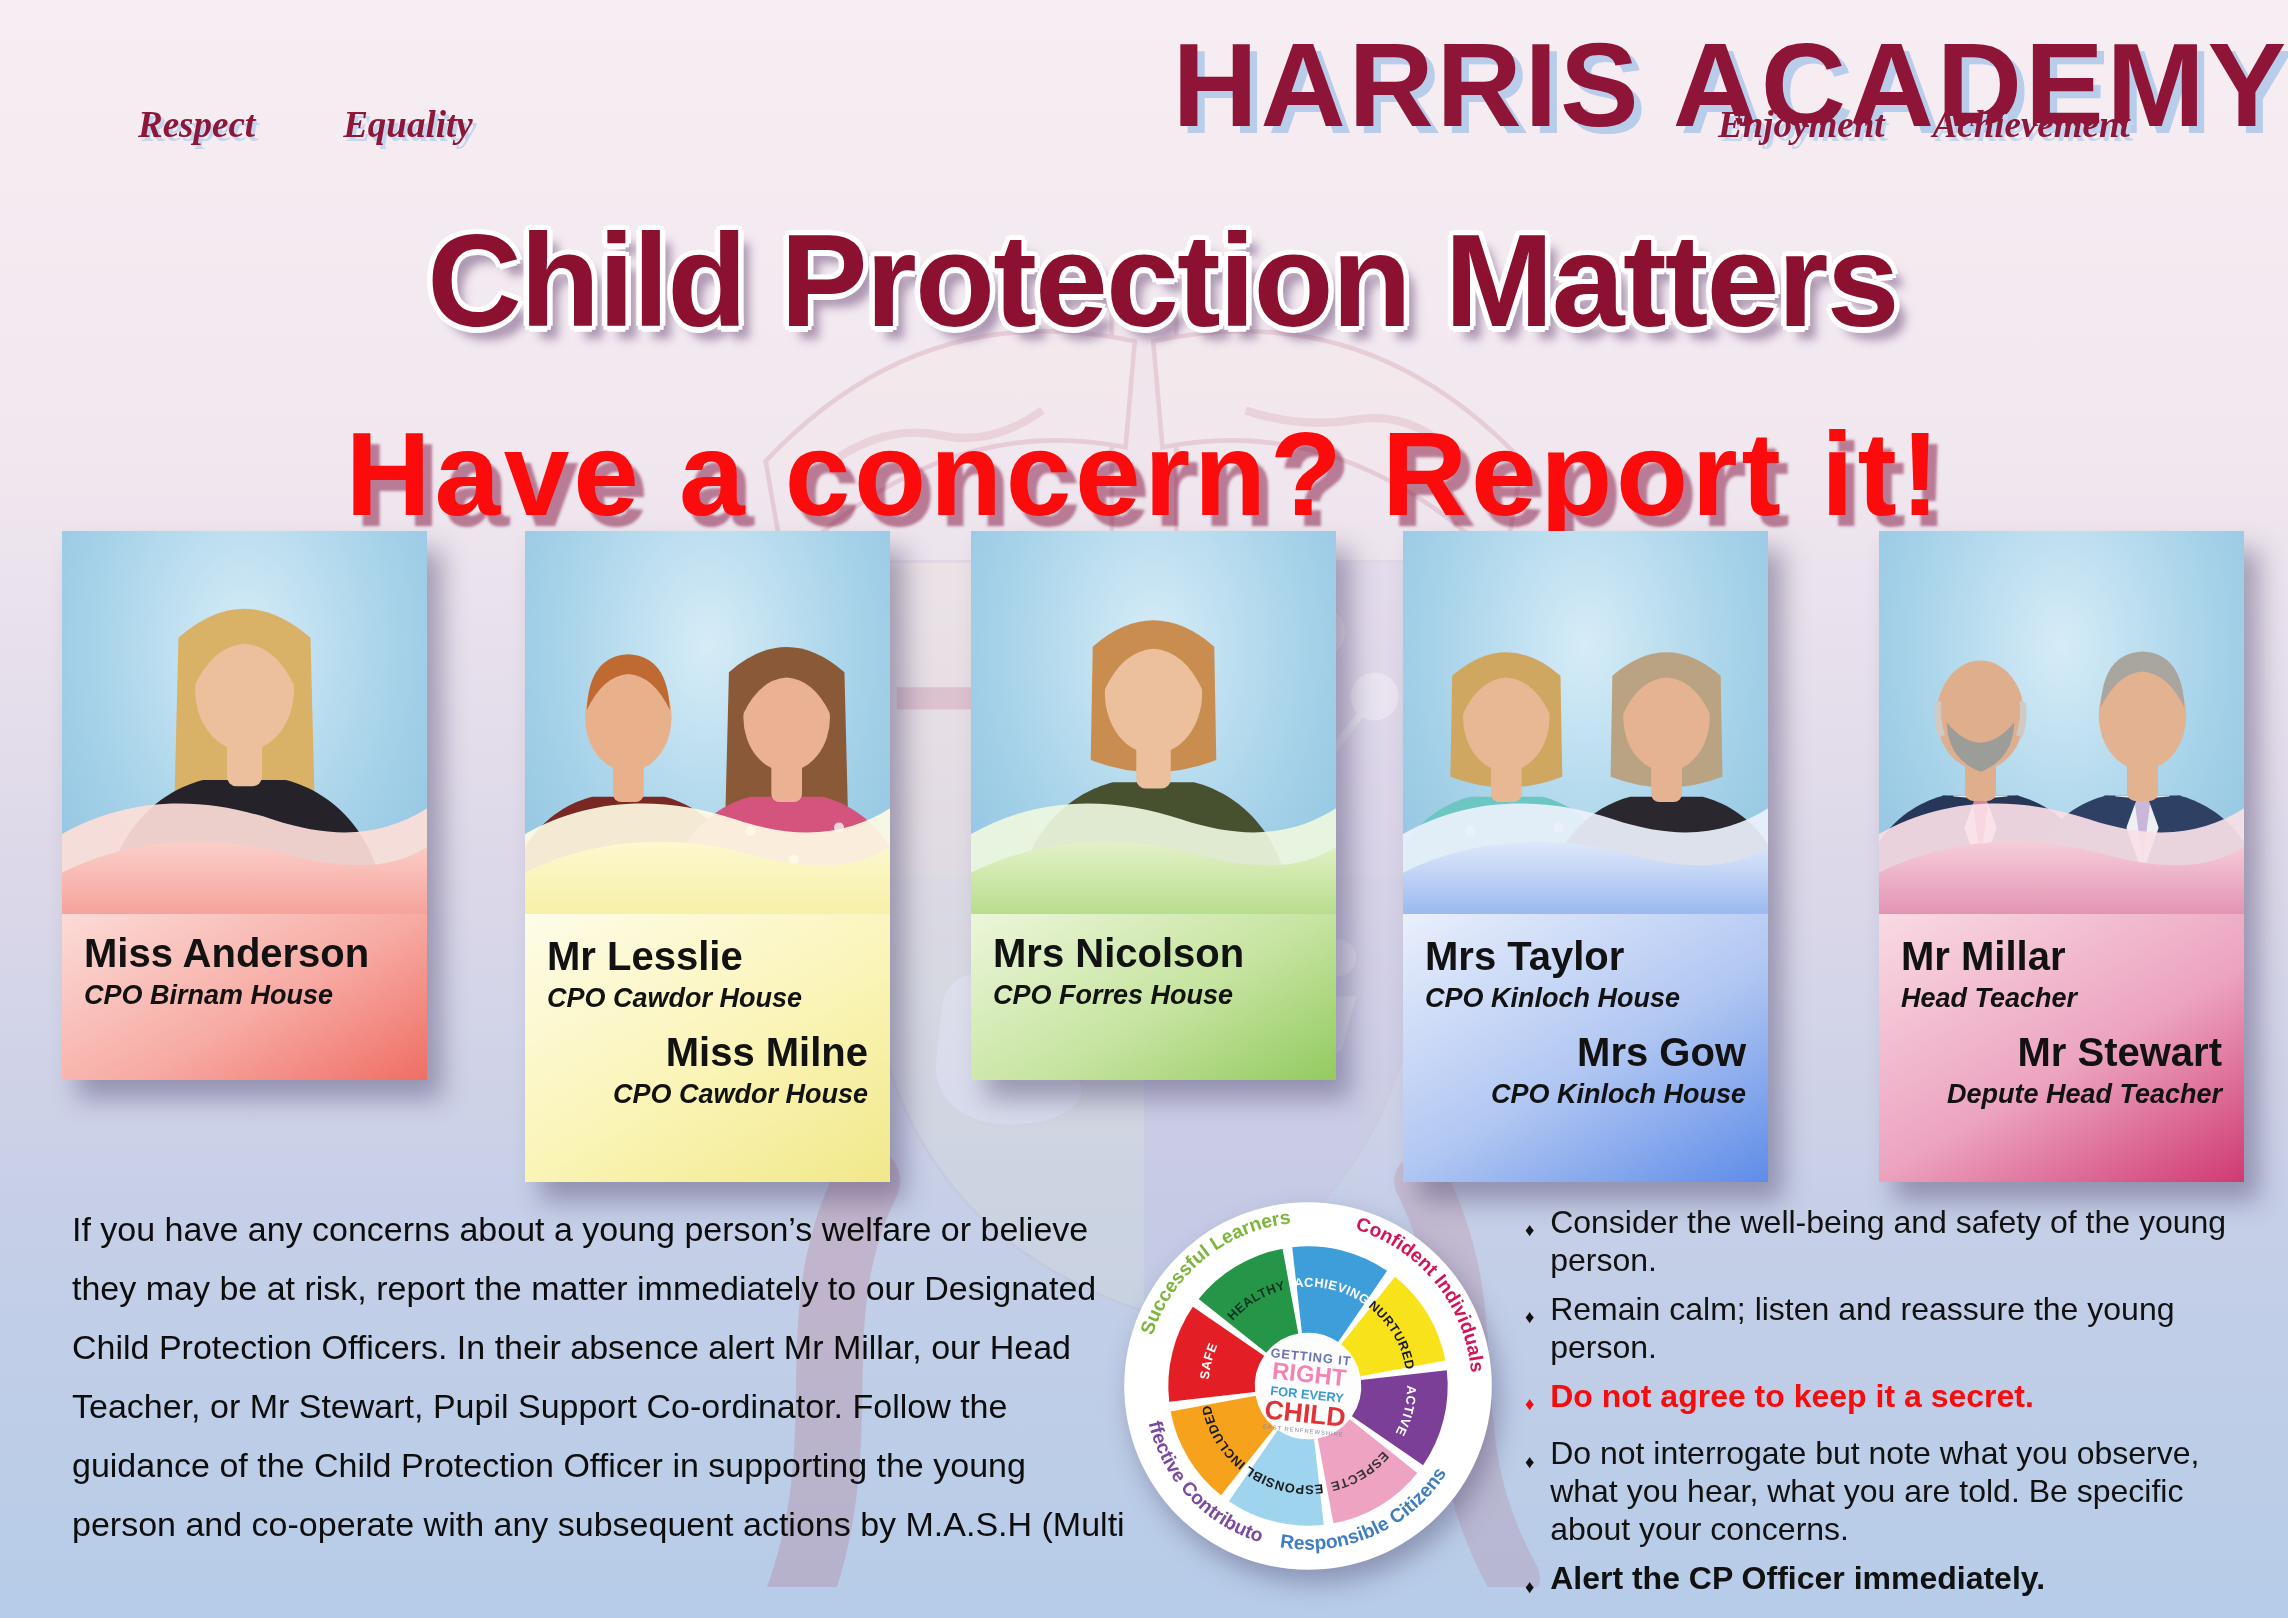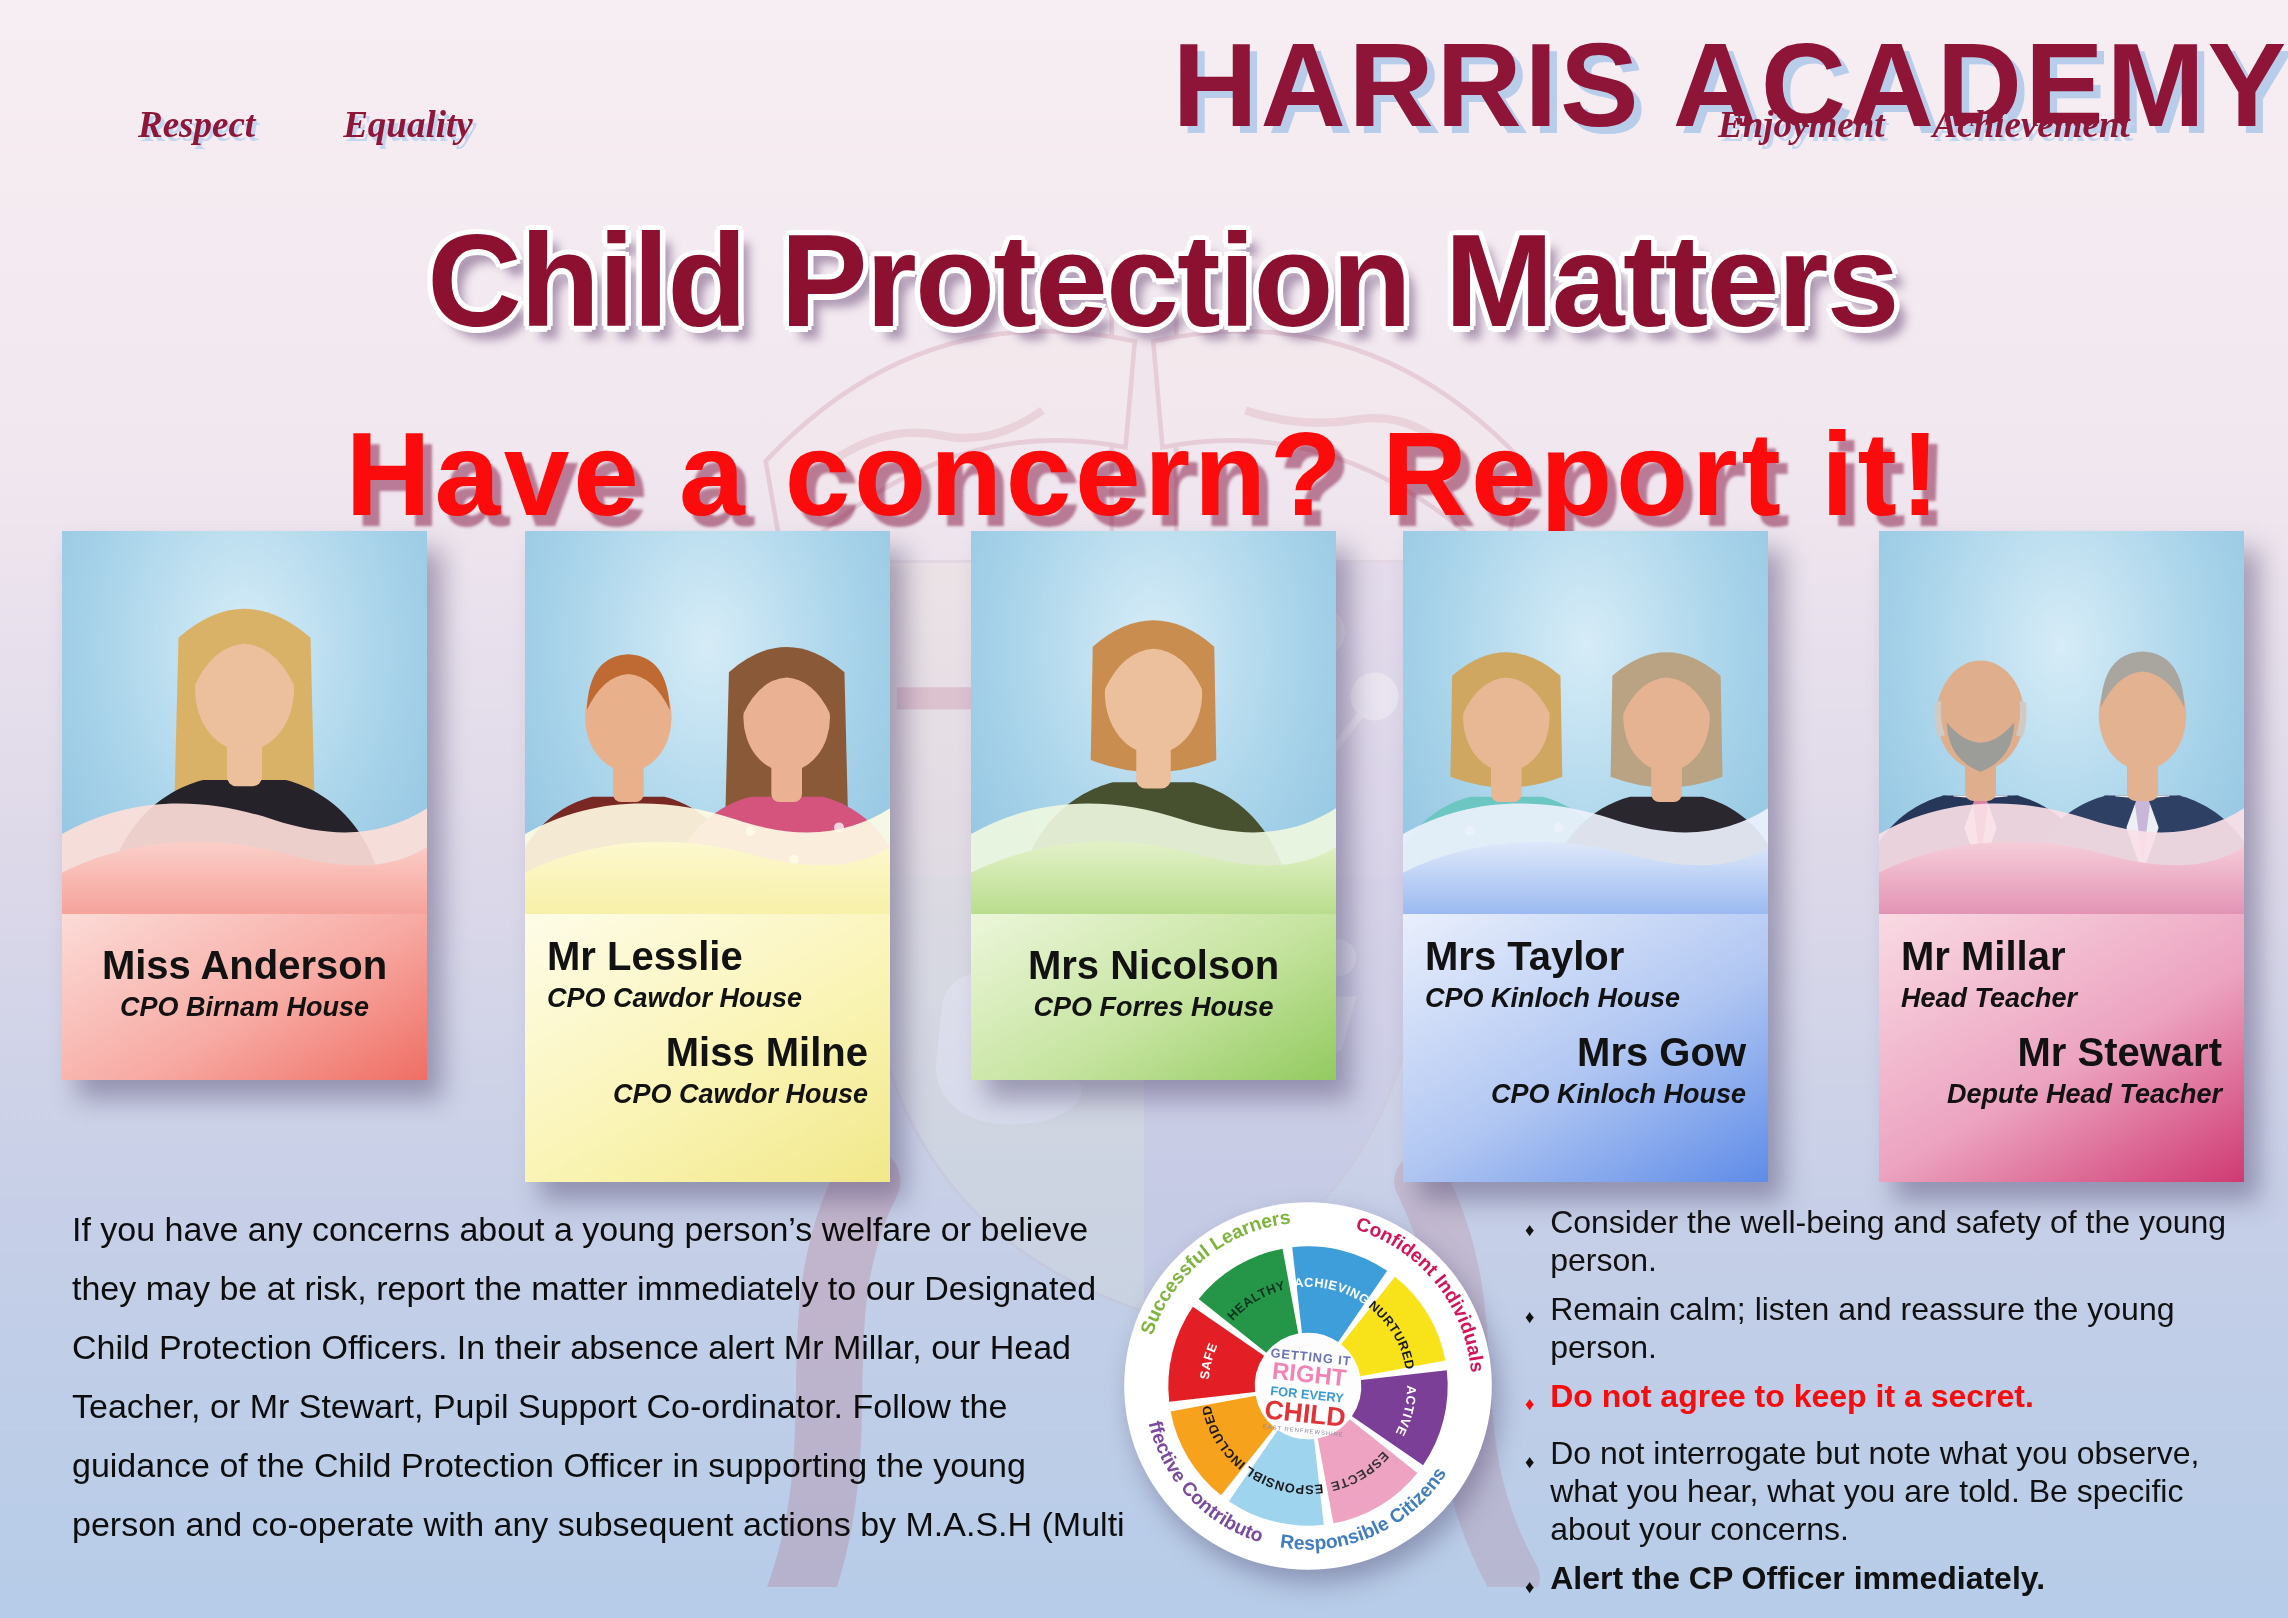--- a/index.html
+++ b/index.html
@@ -28,21 +28,21 @@
   .card{position:absolute;top:531px;width:365px;display:flex;flex-direction:column;z-index:4;
     box-shadow:14.8px 18.5px 24px rgba(80,70,110,.45);}
   .c1{left:62px;height:549px;}  .c2{left:525px;height:651px;}
   .c3{left:971px;height:549px;}.c4{left:1403px;height:651px;}
   .c5{left:1879px;height:651px;}
   .photo{position:relative;height:383px;flex:none;overflow:hidden;
     background:radial-gradient(ellipse at 50% 30%,#d6ecf7 0%,#a9d4ea 55%,#8fc2e0 100%);}
   .photo-svg{position:absolute;inset:0;width:100%;height:100%;}
   .wave{position:absolute;left:0;bottom:-0.9px;width:100%;height:138px;}
   .panel{flex:1;padding:20px 22px;color:#121212;}
-  .panel.single{text-align:center;padding-top:29px;}
+  .panel.single{padding-top:17px;}
   .name{font-size:40px;font-weight:bold;line-height:1.12;}
   .role{font-size:27px;font-weight:bold;font-style:italic;line-height:1.25;margin-top:2.8px;}
   .pgroup.right{text-align:right;margin-top:14.8px;}
   .c1 .panel{background:linear-gradient(150deg,#fcdbd7 0%,#f7aba4 55%,#ef6e64 100%);}
   .c2 .panel{background:linear-gradient(150deg,#fefce8 0%,#faf4b6 55%,#f1e88a 100%);}
   .c3 .panel{background:linear-gradient(150deg,#ecf6da 0%,#c6e4a0 55%,#93ca60 100%);}
   .c4 .panel{background:linear-gradient(150deg,#e9effc 0%,#b0c6f2 55%,#5f8ce8 100%);}
   .c5 .panel{background:linear-gradient(150deg,#f9dae3 0%,#eca3c0 55%,#cf3a72 100%);}
 
   

